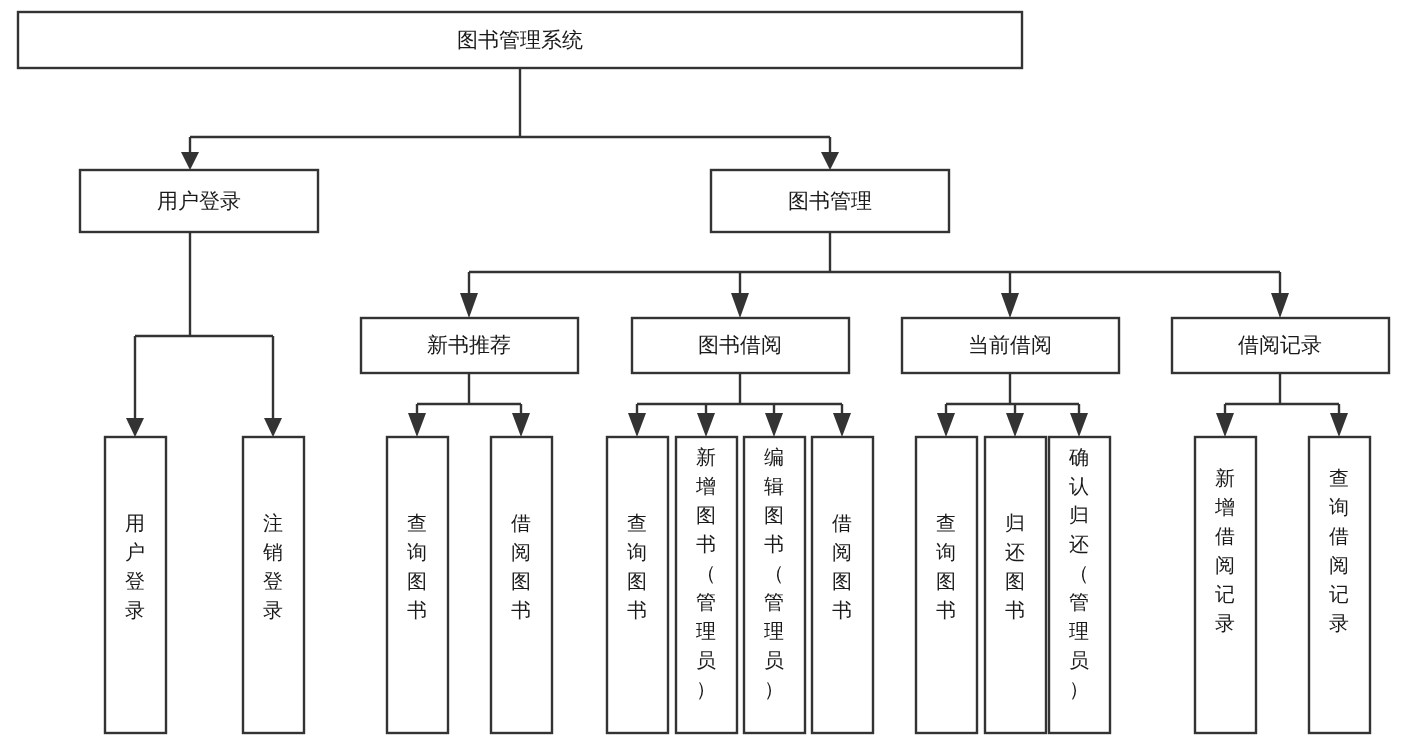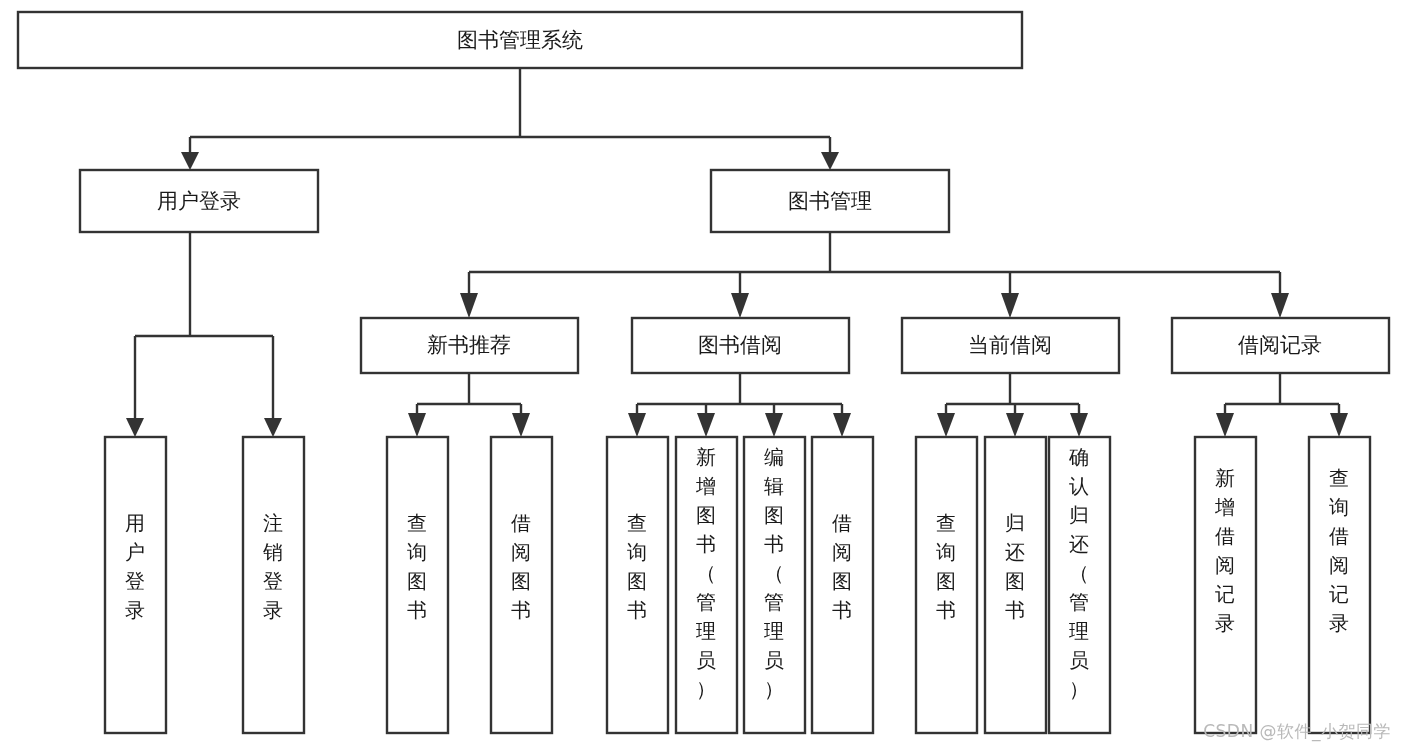--- a/index.html
+++ b/index.html
@@ -219,14 +219,13 @@
       <rect class="node-rect" x="1195" y="437" width="61" height="296"></rect>
       <text class="leaf-label" x="1225" y="485"><tspan x="1225" dy="0">新</tspan><tspan x="1225" dy="29">增</tspan><tspan x="1225" dy="29">借</tspan><tspan x="1225" dy="29">阅</tspan><tspan x="1225" dy="29">记</tspan><tspan x="1225" dy="29">录</tspan></text>
     </g>
     <g>
       <rect class="node-rect" x="1309" y="437" width="61" height="296"></rect>
       <text class="leaf-label" x="1339" y="485"><tspan x="1339" dy="0">查</tspan><tspan x="1339" dy="29">询</tspan><tspan x="1339" dy="29">借</tspan><tspan x="1339" dy="29">阅</tspan><tspan x="1339" dy="29">记</tspan><tspan x="1339" dy="29">录</tspan></text>
     </g>
 
   </svg>
 
-  <div class="watermark">CSDN @软件_小贺同学</div>
 </div>
 
 </body></html>

